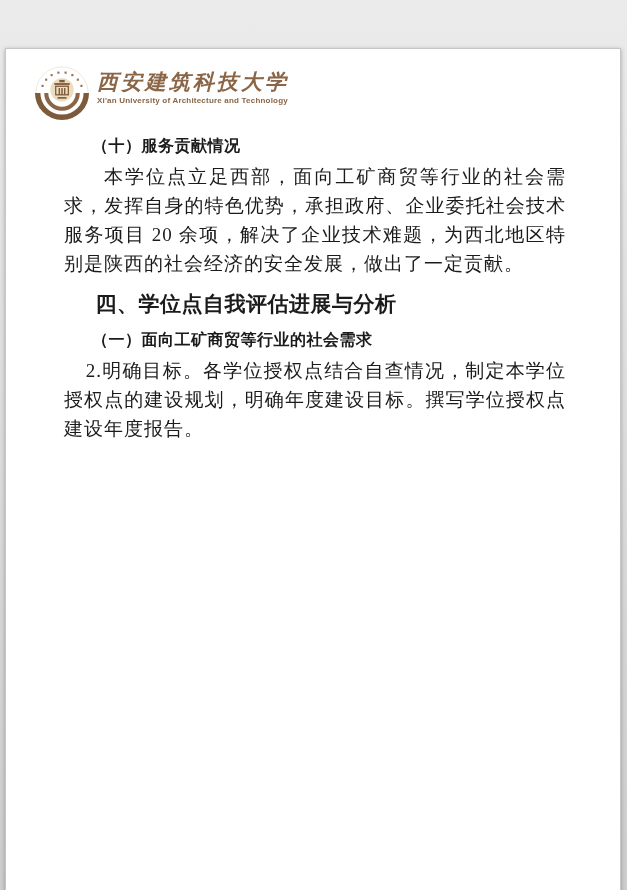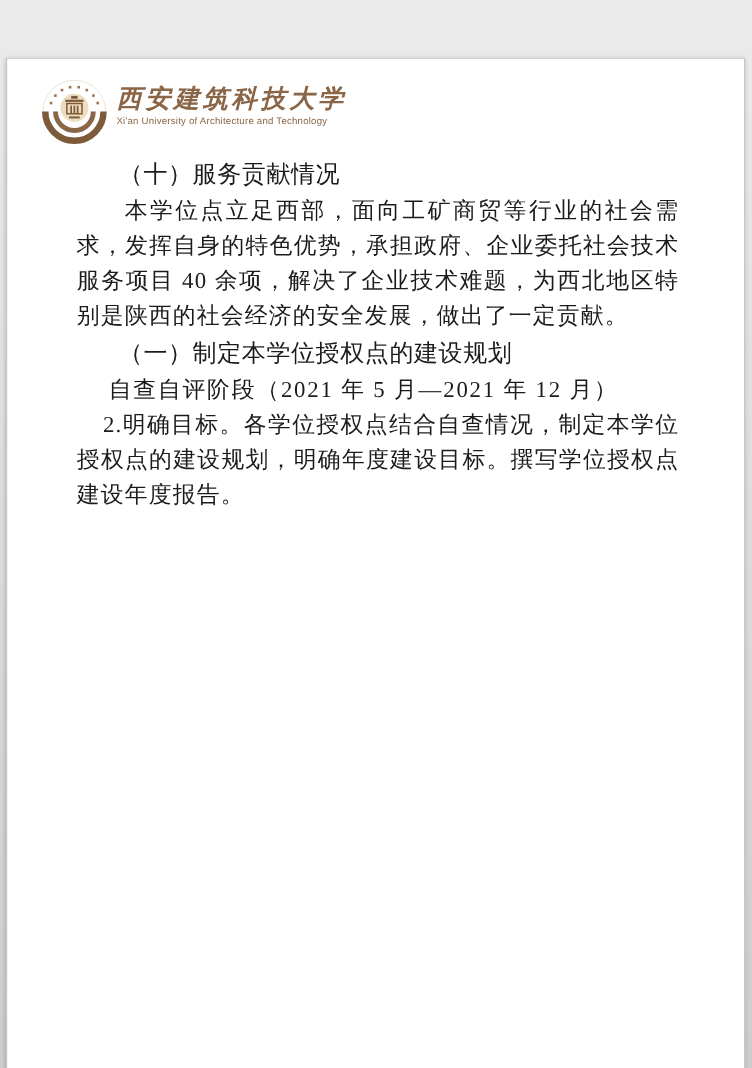--- a/index.html
+++ b/index.html
@@ -32,21 +32,21 @@
     letter-spacing: 3px;
     color: #8a6546;
     font-style: italic;
     line-height: 24px;
     white-space: nowrap;
   }
   .uni-en {
     margin-top: 2px;
     font-family: "Liberation Sans", "DejaVu Sans", sans-serif;
     font-size: 8px;
-    font-weight: 400;
+    font-weight: 700;
     color: #8a6546;
     letter-spacing: 0.2px;
     white-space: nowrap;
   }
   
   .content {
     margin: 11px 56px 0 58px;
     width: 502px;
     color: #1b1b1b;
   }
@@ -59,22 +59,22 @@
     text-indent: 2.1em;
   }
   .para-num { text-indent: 1.15em; }
   .stage-line {
     font-size: 19px;
     line-height: 29px;
     letter-spacing: 1.5px;
     text-indent: 1.4em;
   }
   .h2 {
-    font-size: 20px;
-    font-weight: 400;
+    font-size: 16px;
+    font-weight: 700;
     line-height: 30px;
     letter-spacing: 0.5px;
     text-indent: 1.75em;
     margin: 2px 0 1px 0;
     font-family: "Liberation Sans", "DejaVu Sans", sans-serif;
   }
   .h1 {
     font-size: 21px;
     font-weight: 700;
     line-height: 32px;
@@ -114,20 +114,20 @@
       </g>
     </svg>
     <div class="title-block">
       <div class="uni-cn">西安建筑科技大学</div>
       <div class="uni-en">Xi'an University of Architecture and Technology</div>
     </div>
   </div>
 
   <div class="content">
     <h3 class="h2">（十）服务贡献情况</h3>
-    <p class="para">本学位点立足西部，面向工矿商贸等行业的社会需求，发挥自身的特色优势，承担政府、企业委托社会技术服务项目 40 余项，解决了企业技术难题，为西北地区特别是陕西的社会经济的安全发展，做出了一定贡献。</p>
-    <h3 class="h2">（一）制定本学位授权点的建设规划</h3>
-    <p class="stage-line">自查自评阶段（2021 年 5 月—2021 年 12 月）</p>
+    <p class="para">本学位点立足西部，面向工矿商贸等行业的社会需求，发挥自身的特色优势，承担政府、企业委托社会技术服务项目 20 余项，解决了企业技术难题，为西北地区特别是陕西的社会经济的安全发展，做出了一定贡献。</p>
+    <h2 class="h1">四、学位点自我评估进展与分析</h2>
+    <h3 class="h2">（一）面向工矿商贸等行业的社会需求</h3>
     <p class="para para-num">2.明确目标。各学位授权点结合自查情况，制定本学位授权点的建设规划，明确年度建设目标。撰写学位授权点建设年度报告。</p>
 
   </div>
 
 </div>
 
 </body></html>

